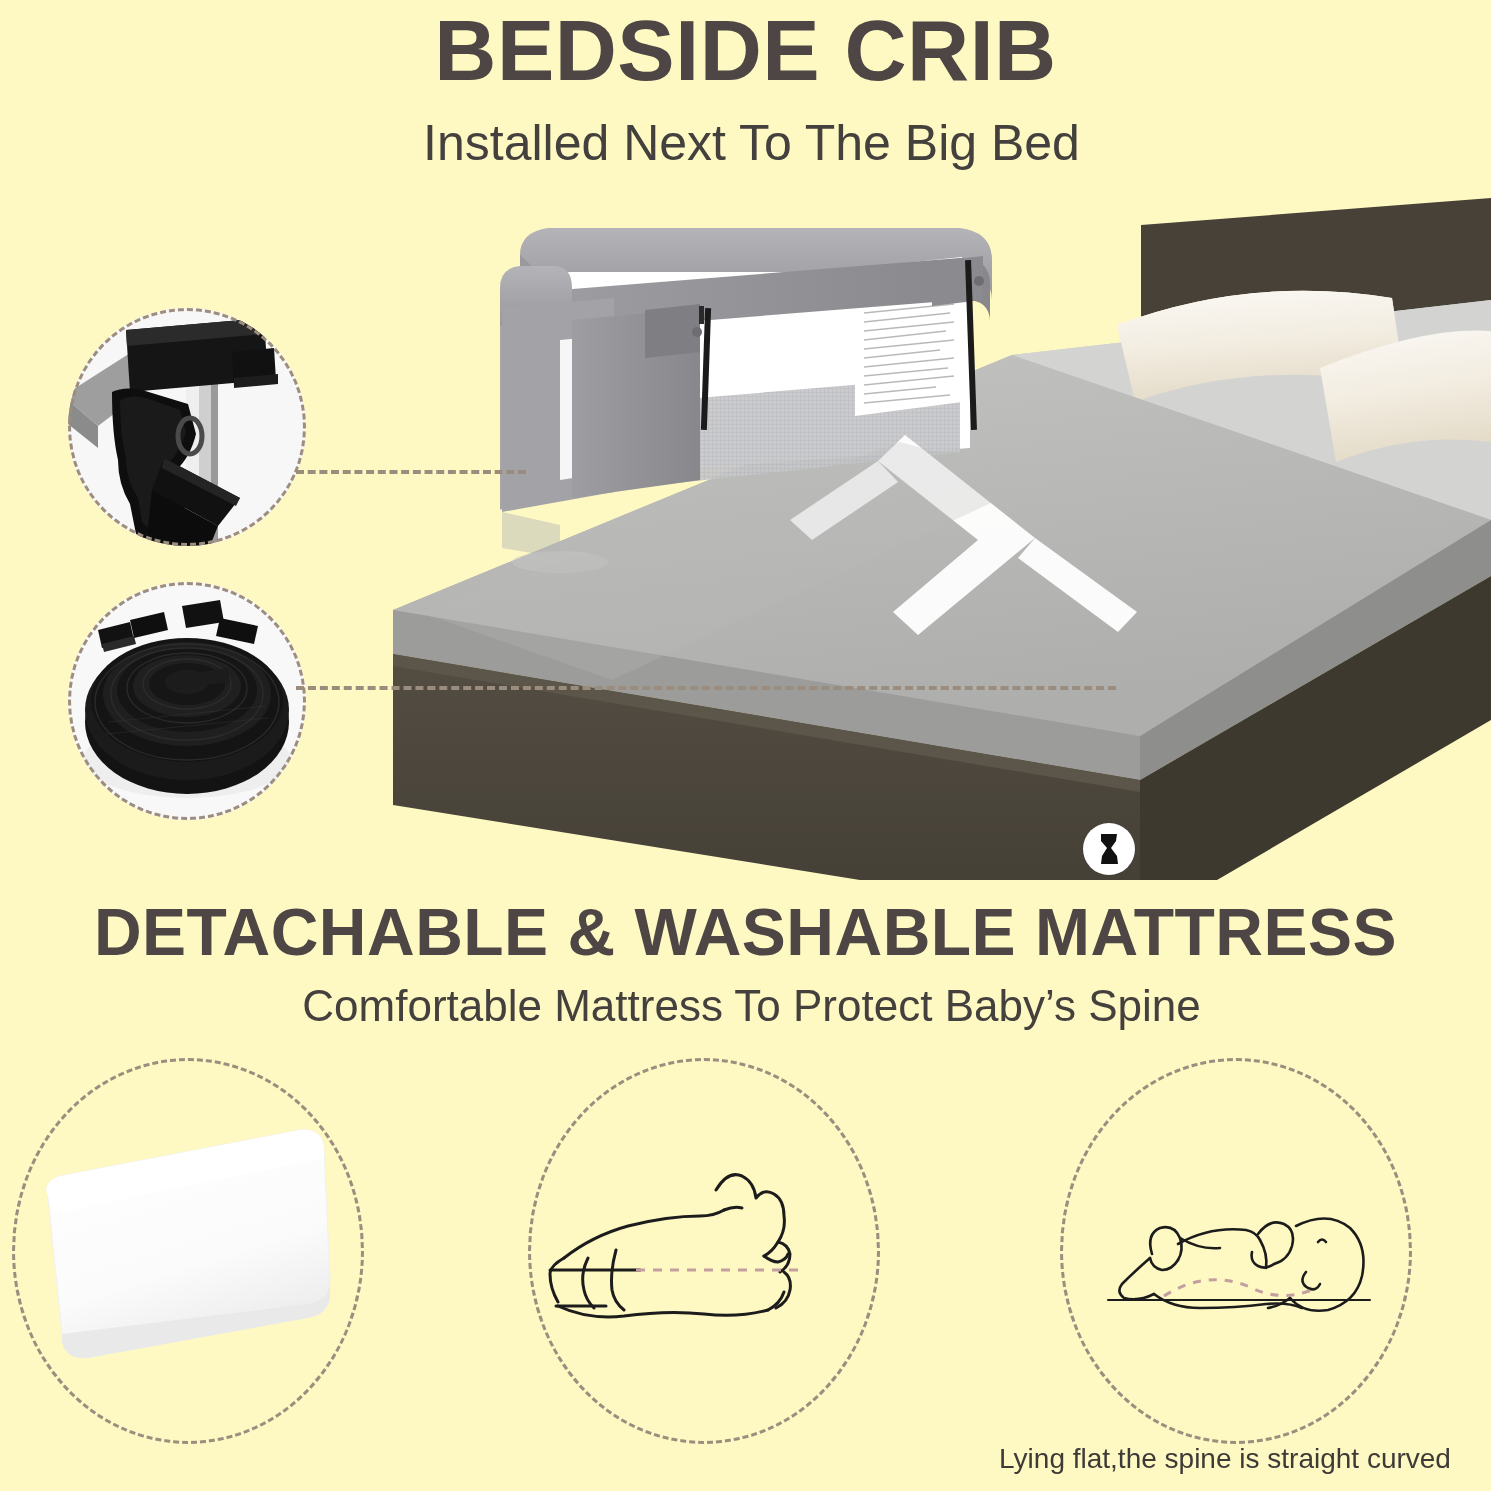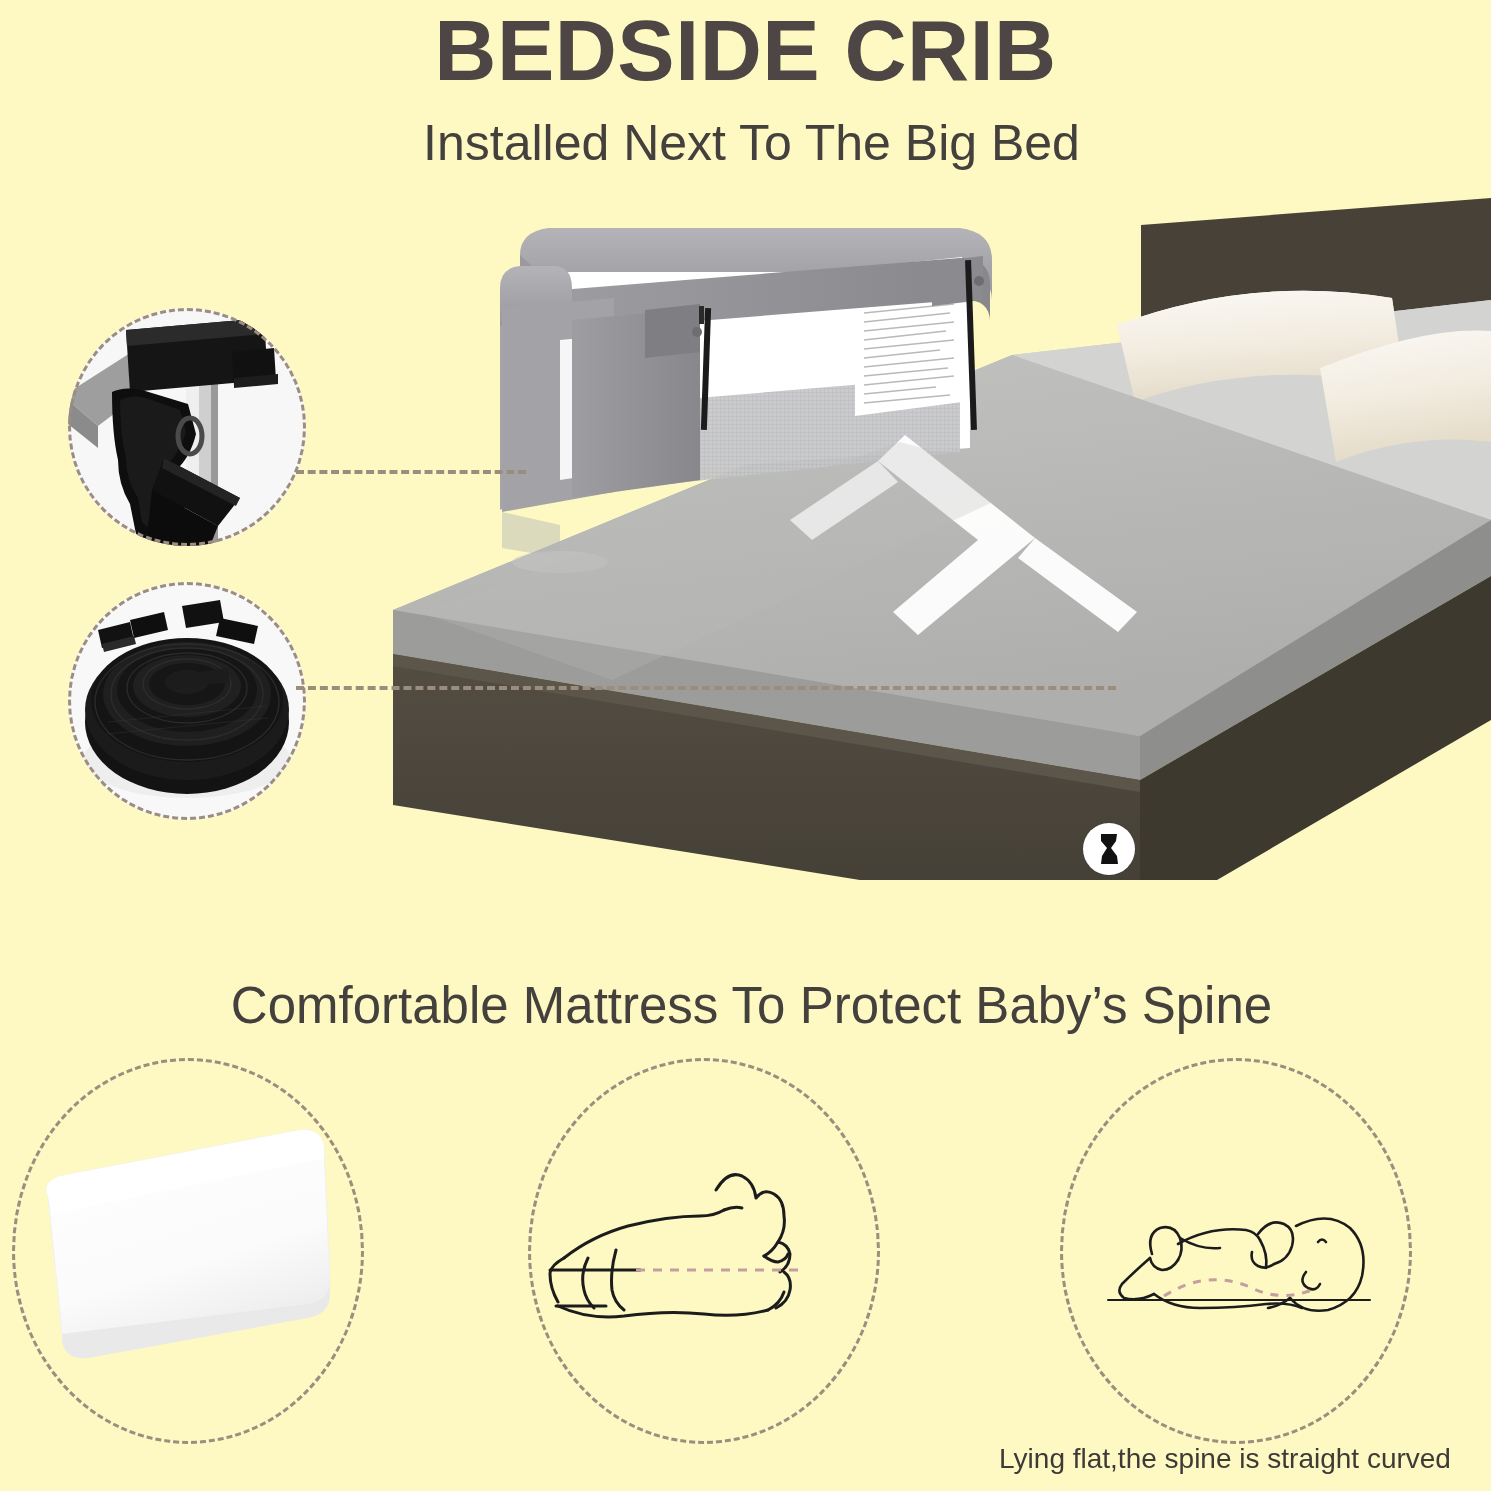--- a/index.html
+++ b/index.html
@@ -33,21 +33,21 @@
     position: absolute;
     left: 12px; right: 0;
     text-align: center;
     color: #44403d;
     font-weight: 400;
     white-space: nowrap;
   }
   #title-1 { top: -2px; font-size: 86px; line-height: 104px; }
   #sub-1   { top: 112px; font-size: 50px; line-height: 62px; }
   #title-2 { top: 892px; font-size: 66px; line-height: 80px; }
-  #sub-2   { top: 978px; font-size: 51px; line-height: 56px; }
+  #sub-2   { top: 978px; font-size: 44px; line-height: 56px; }
 
   
   .dashed-ellipse {
     position: absolute;
     border: 3px dashed #9c8d7f;
     border-radius: 50%;
     box-sizing: border-box;
     background: transparent;
   }
 
@@ -291,20 +291,21 @@
 
       <g stroke="#3a3a3a" stroke-width="0.8" opacity="0.5">
         <path d="M40 140 L198 124" fill="none"></path>
         <path d="M38 152 L200 136" fill="none"></path>
       </g>
     </svg>
   </div>
   <div class="callout-ring" style="left:68px; top:582px; width:238px; height:238px;"></div>
   <div class="dash-line" style="left:296px; top:686px; width:820px;"></div>
 
+  <div class="hero-title" id="title-2">DETACHABLE &amp; WASHABLE MATTRESS</div>
   <div class="hero-sub" id="sub-2">Comfortable Mattress To Protect Baby’s Spine</div>
 
   <div class="dashed-ellipse" style="left:12px; top:1058px; width:352px; height:386px;"></div>
   <svg style="position:absolute; left:12px; top:1058px;" width="352" height="386" viewBox="0 0 352 386">
     <defs>
       <linearGradient id="gMat2" x1="0" y1="0" x2="0.4" y2="1">
         <stop offset="0" stop-color="#ffffff"></stop>
         <stop offset="0.7" stop-color="#fbfbfb"></stop>
         <stop offset="1" stop-color="#eeeeee"></stop>
       </linearGradient>

